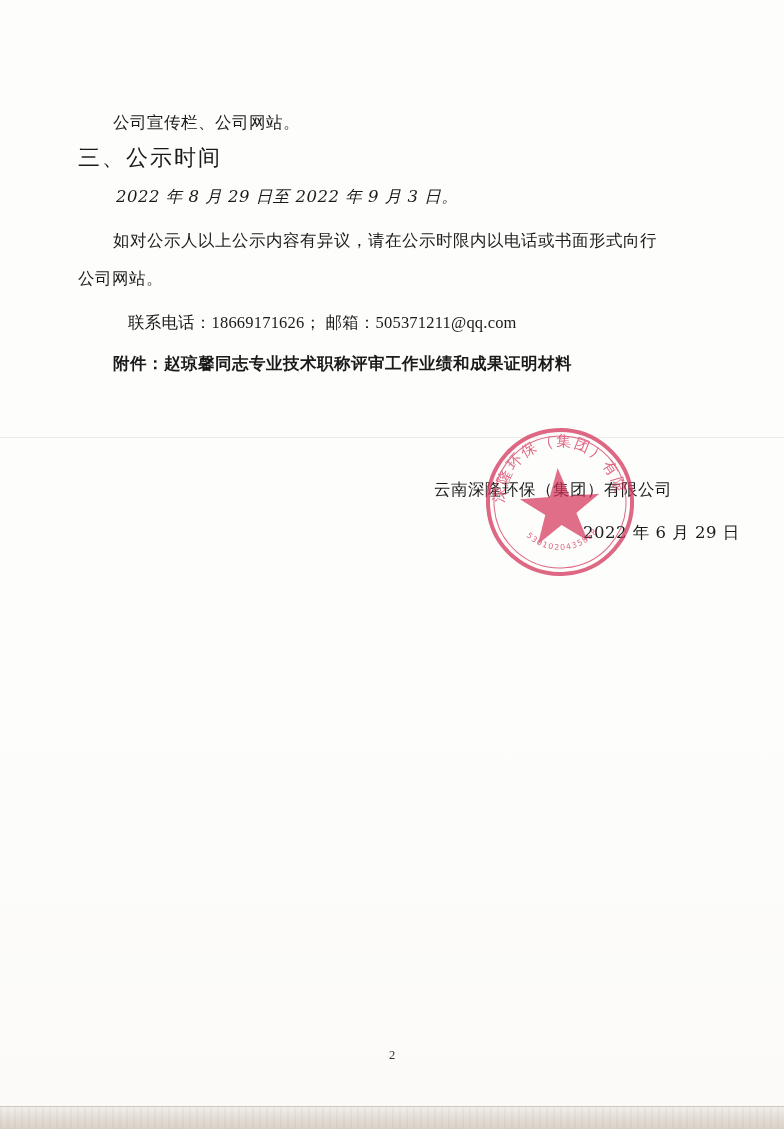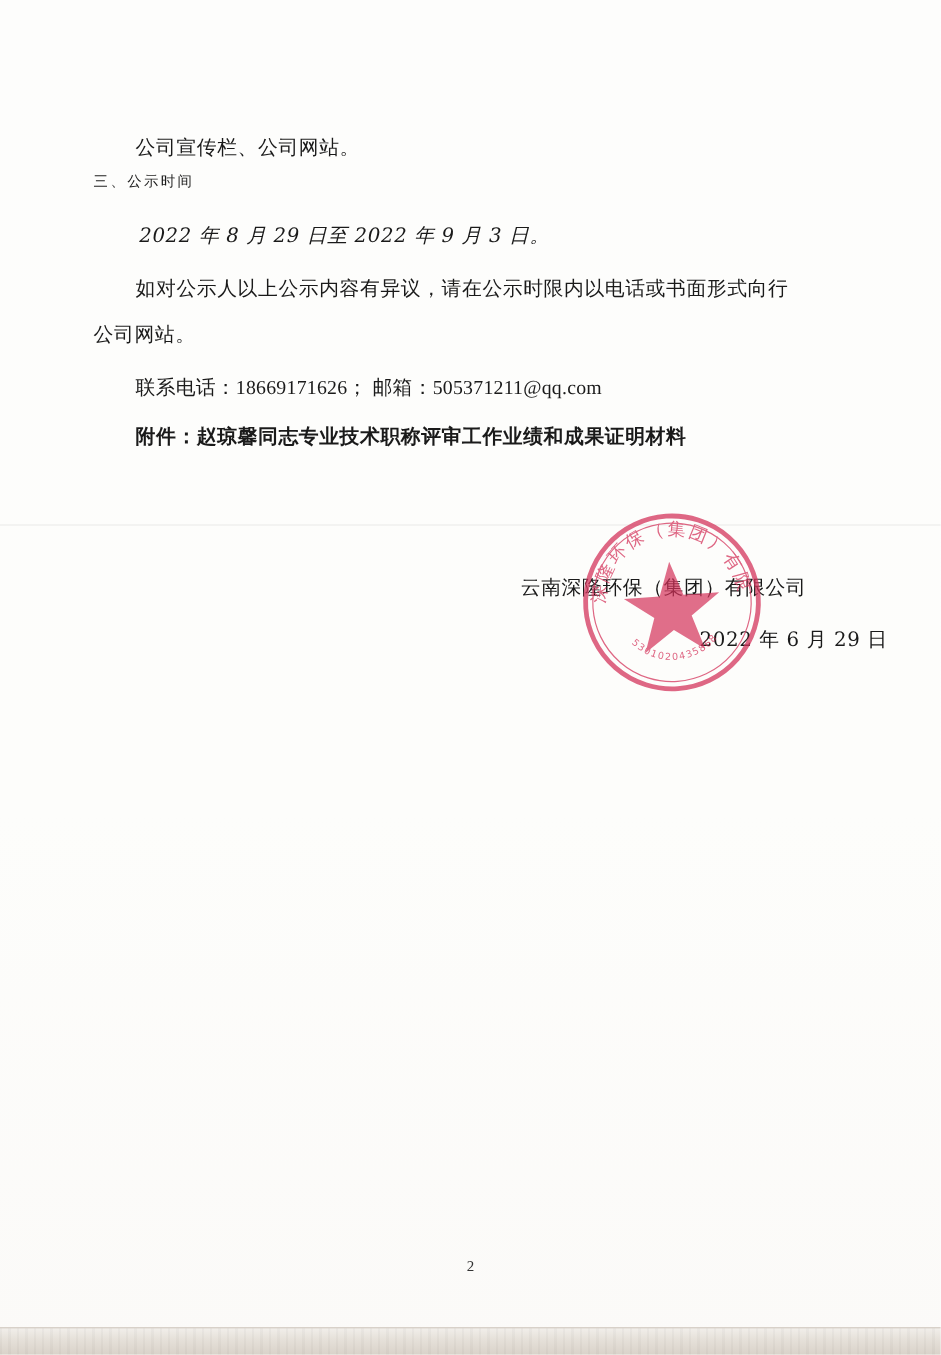--- a/index.html
+++ b/index.html
@@ -69,21 +69,21 @@
     white-space: nowrap;
     font-size: 16.5px;
     letter-spacing: .5px;
   }
 
   .cjk {
     font-family: "DejaVu Serif", "Liberation Serif", serif;
   }
 
   .heading {
-    font-size: 12px;
+    font-size: 22px;
     letter-spacing: 2px;
   }
 
   .mono-ish {
     font-family: "Liberation Serif", serif;
     letter-spacing: .2px;
   }
 
   .page-number {
     position: absolute;
@@ -117,21 +117,21 @@
     <div class="line cjk" style="left:113px; top:100px;margin-top:12px;">公司宣传栏、公司网站。</div>
 
     <div class="line cjk heading" style="left:78px; top:143px;">三、公示时间</div>
 
     <div class="line cjk" style="left:116px; top:186px;font-style:italic;">2022 年 8 月 29 日至 2022 年 9 月 3 日。</div>
 
     <div class="line cjk" style="left:113px; top:230px;">如对公示人以上公示内容有异议，请在公示时限内以电话或书面形式向行</div>
 
     <div class="line cjk" style="left:78px; top:268px;">公司网站。</div>
 
-    <div class="line cjk mono-ish" style="left:113px; top:312px;">联系电话：18669171626；  邮箱：505371211@qq.com</div>
+    <div class="line cjk mono-ish" style="left:128px; top:312px;">联系电话：18669171626；  邮箱：505371211@qq.com</div>
 
     <div class="line cjk" style="left:113px; top:353px;font-weight:bold;">附件：赵琼馨同志专业技术职称评审工作业绩和成果证明材料</div>
 
     <div class="line cjk" style="left:434px; top:479px;">云南深隆环保（集团）有限公司</div>
 
     <div class="line cjk" style="left:583px; top:522px;">2022 年 6 月 29 日</div>
 
   </div>
 
   <div class="seal">

